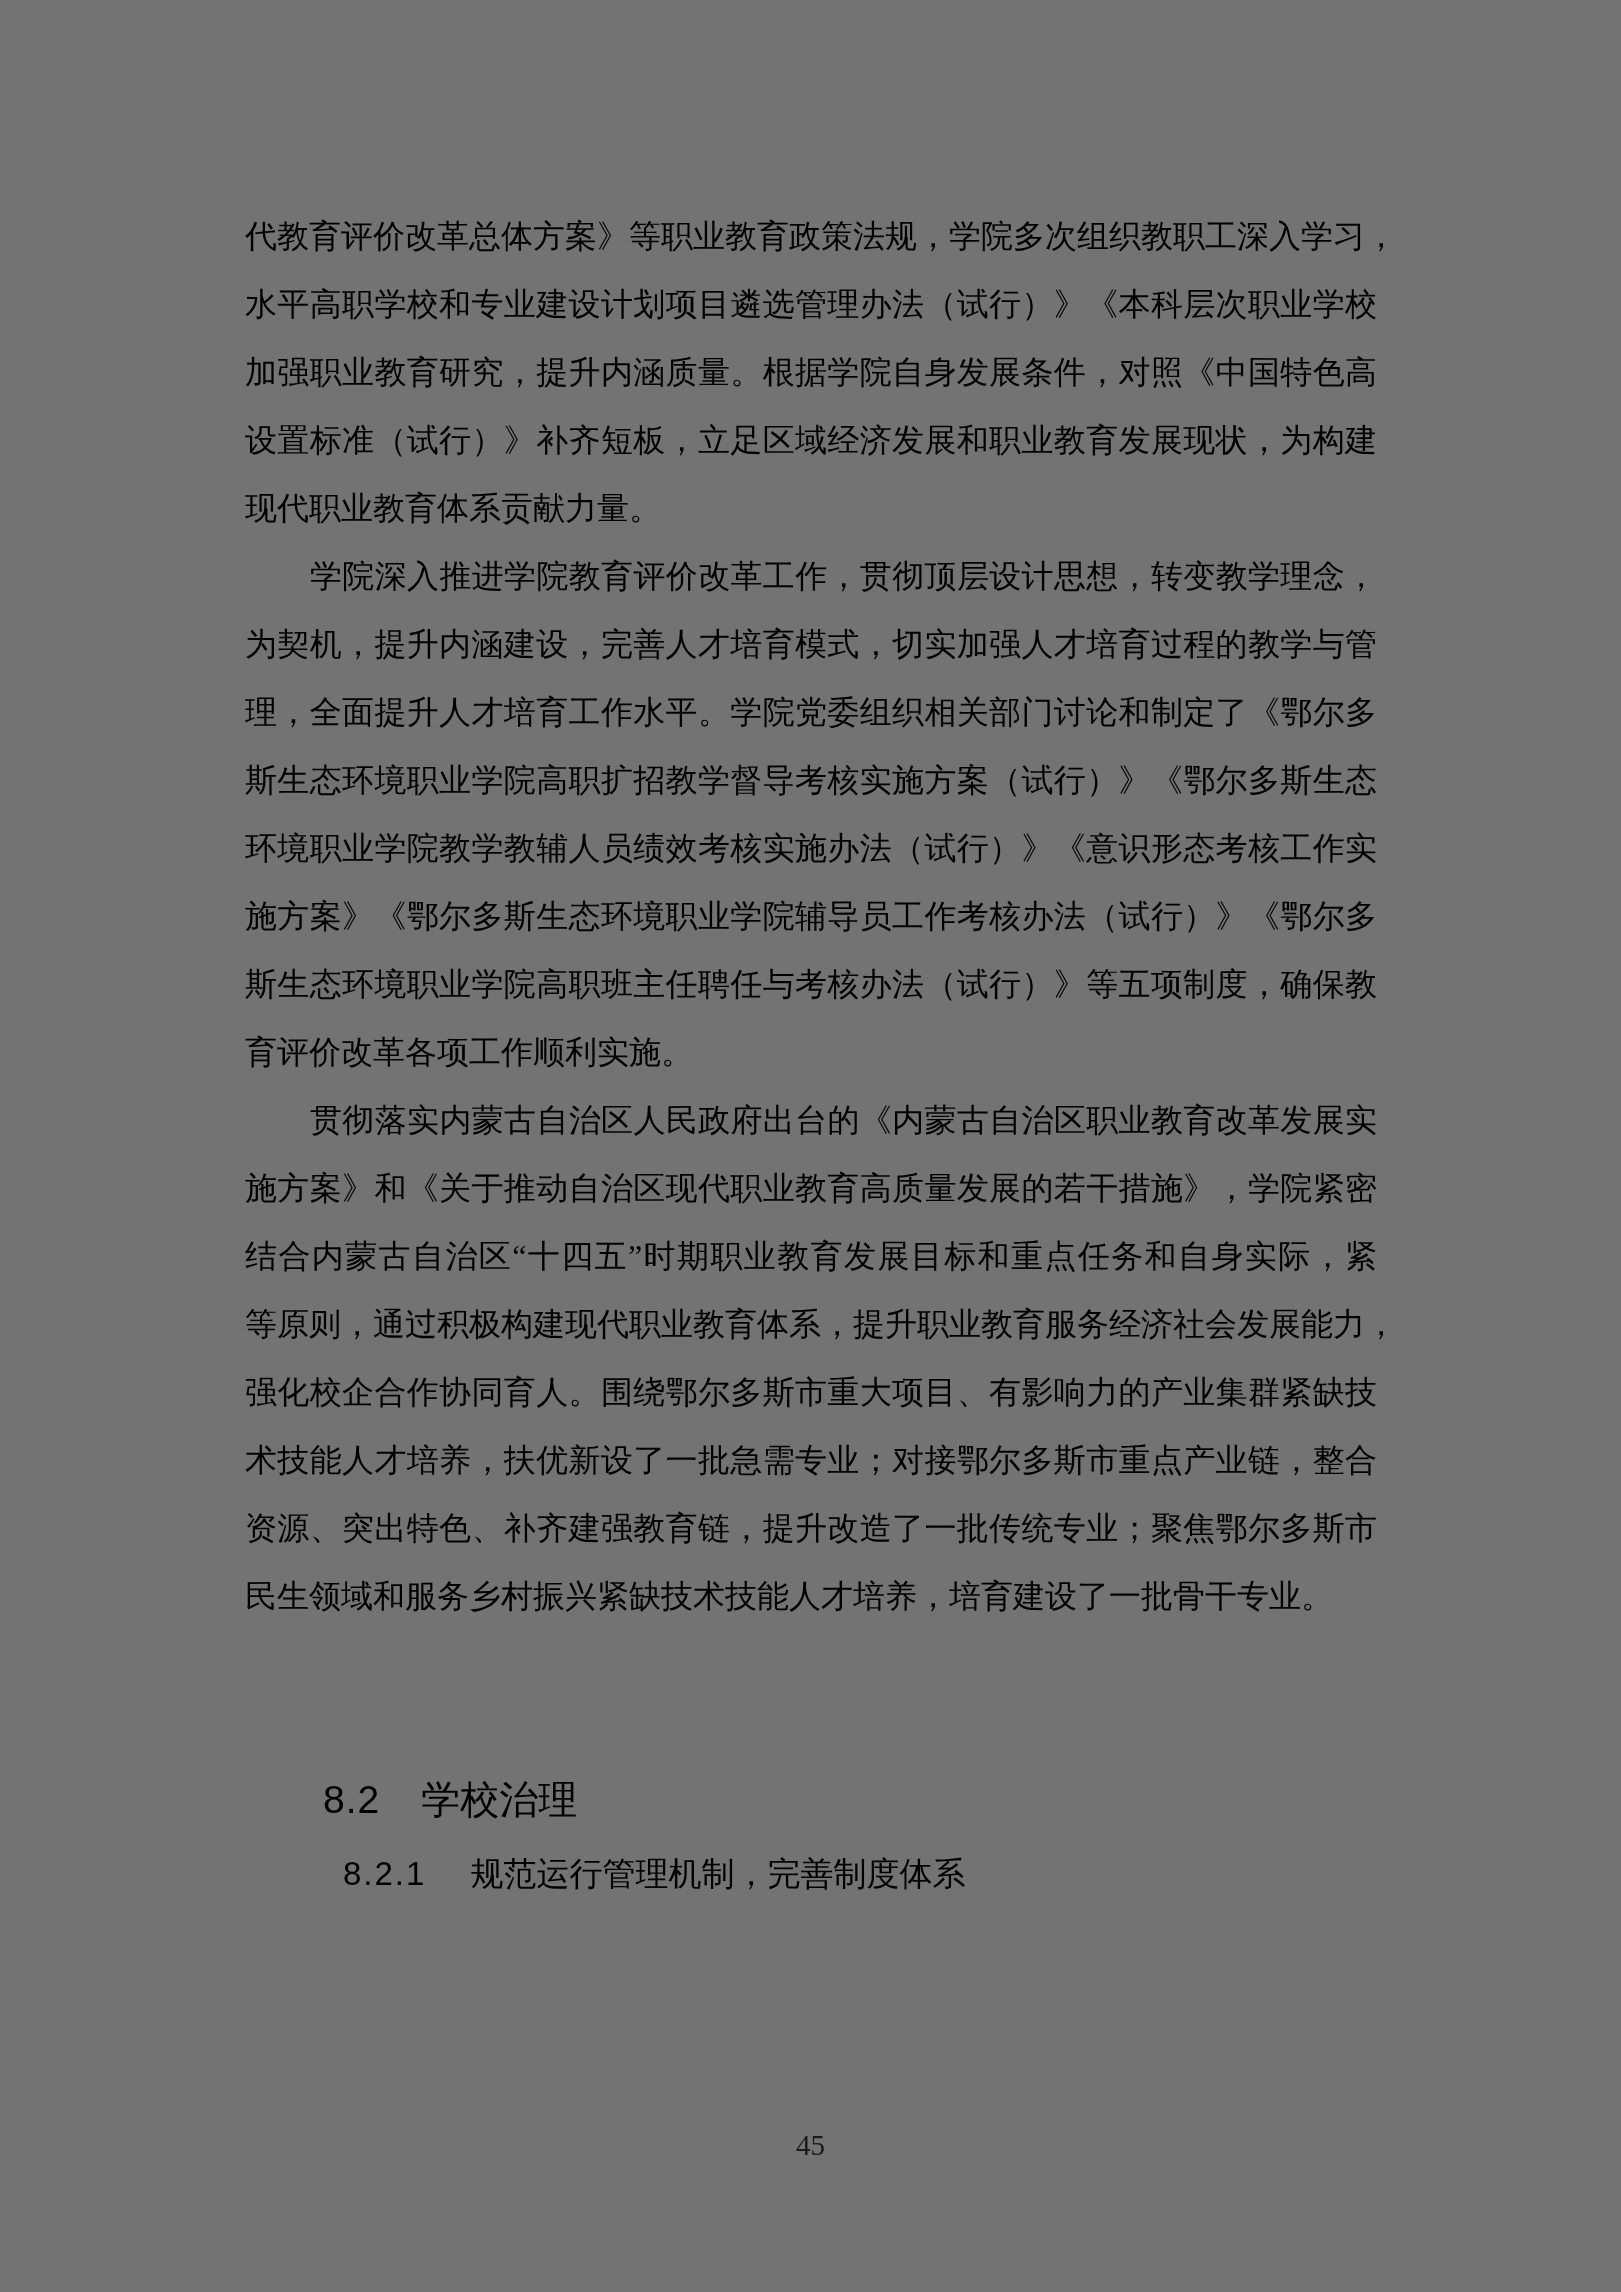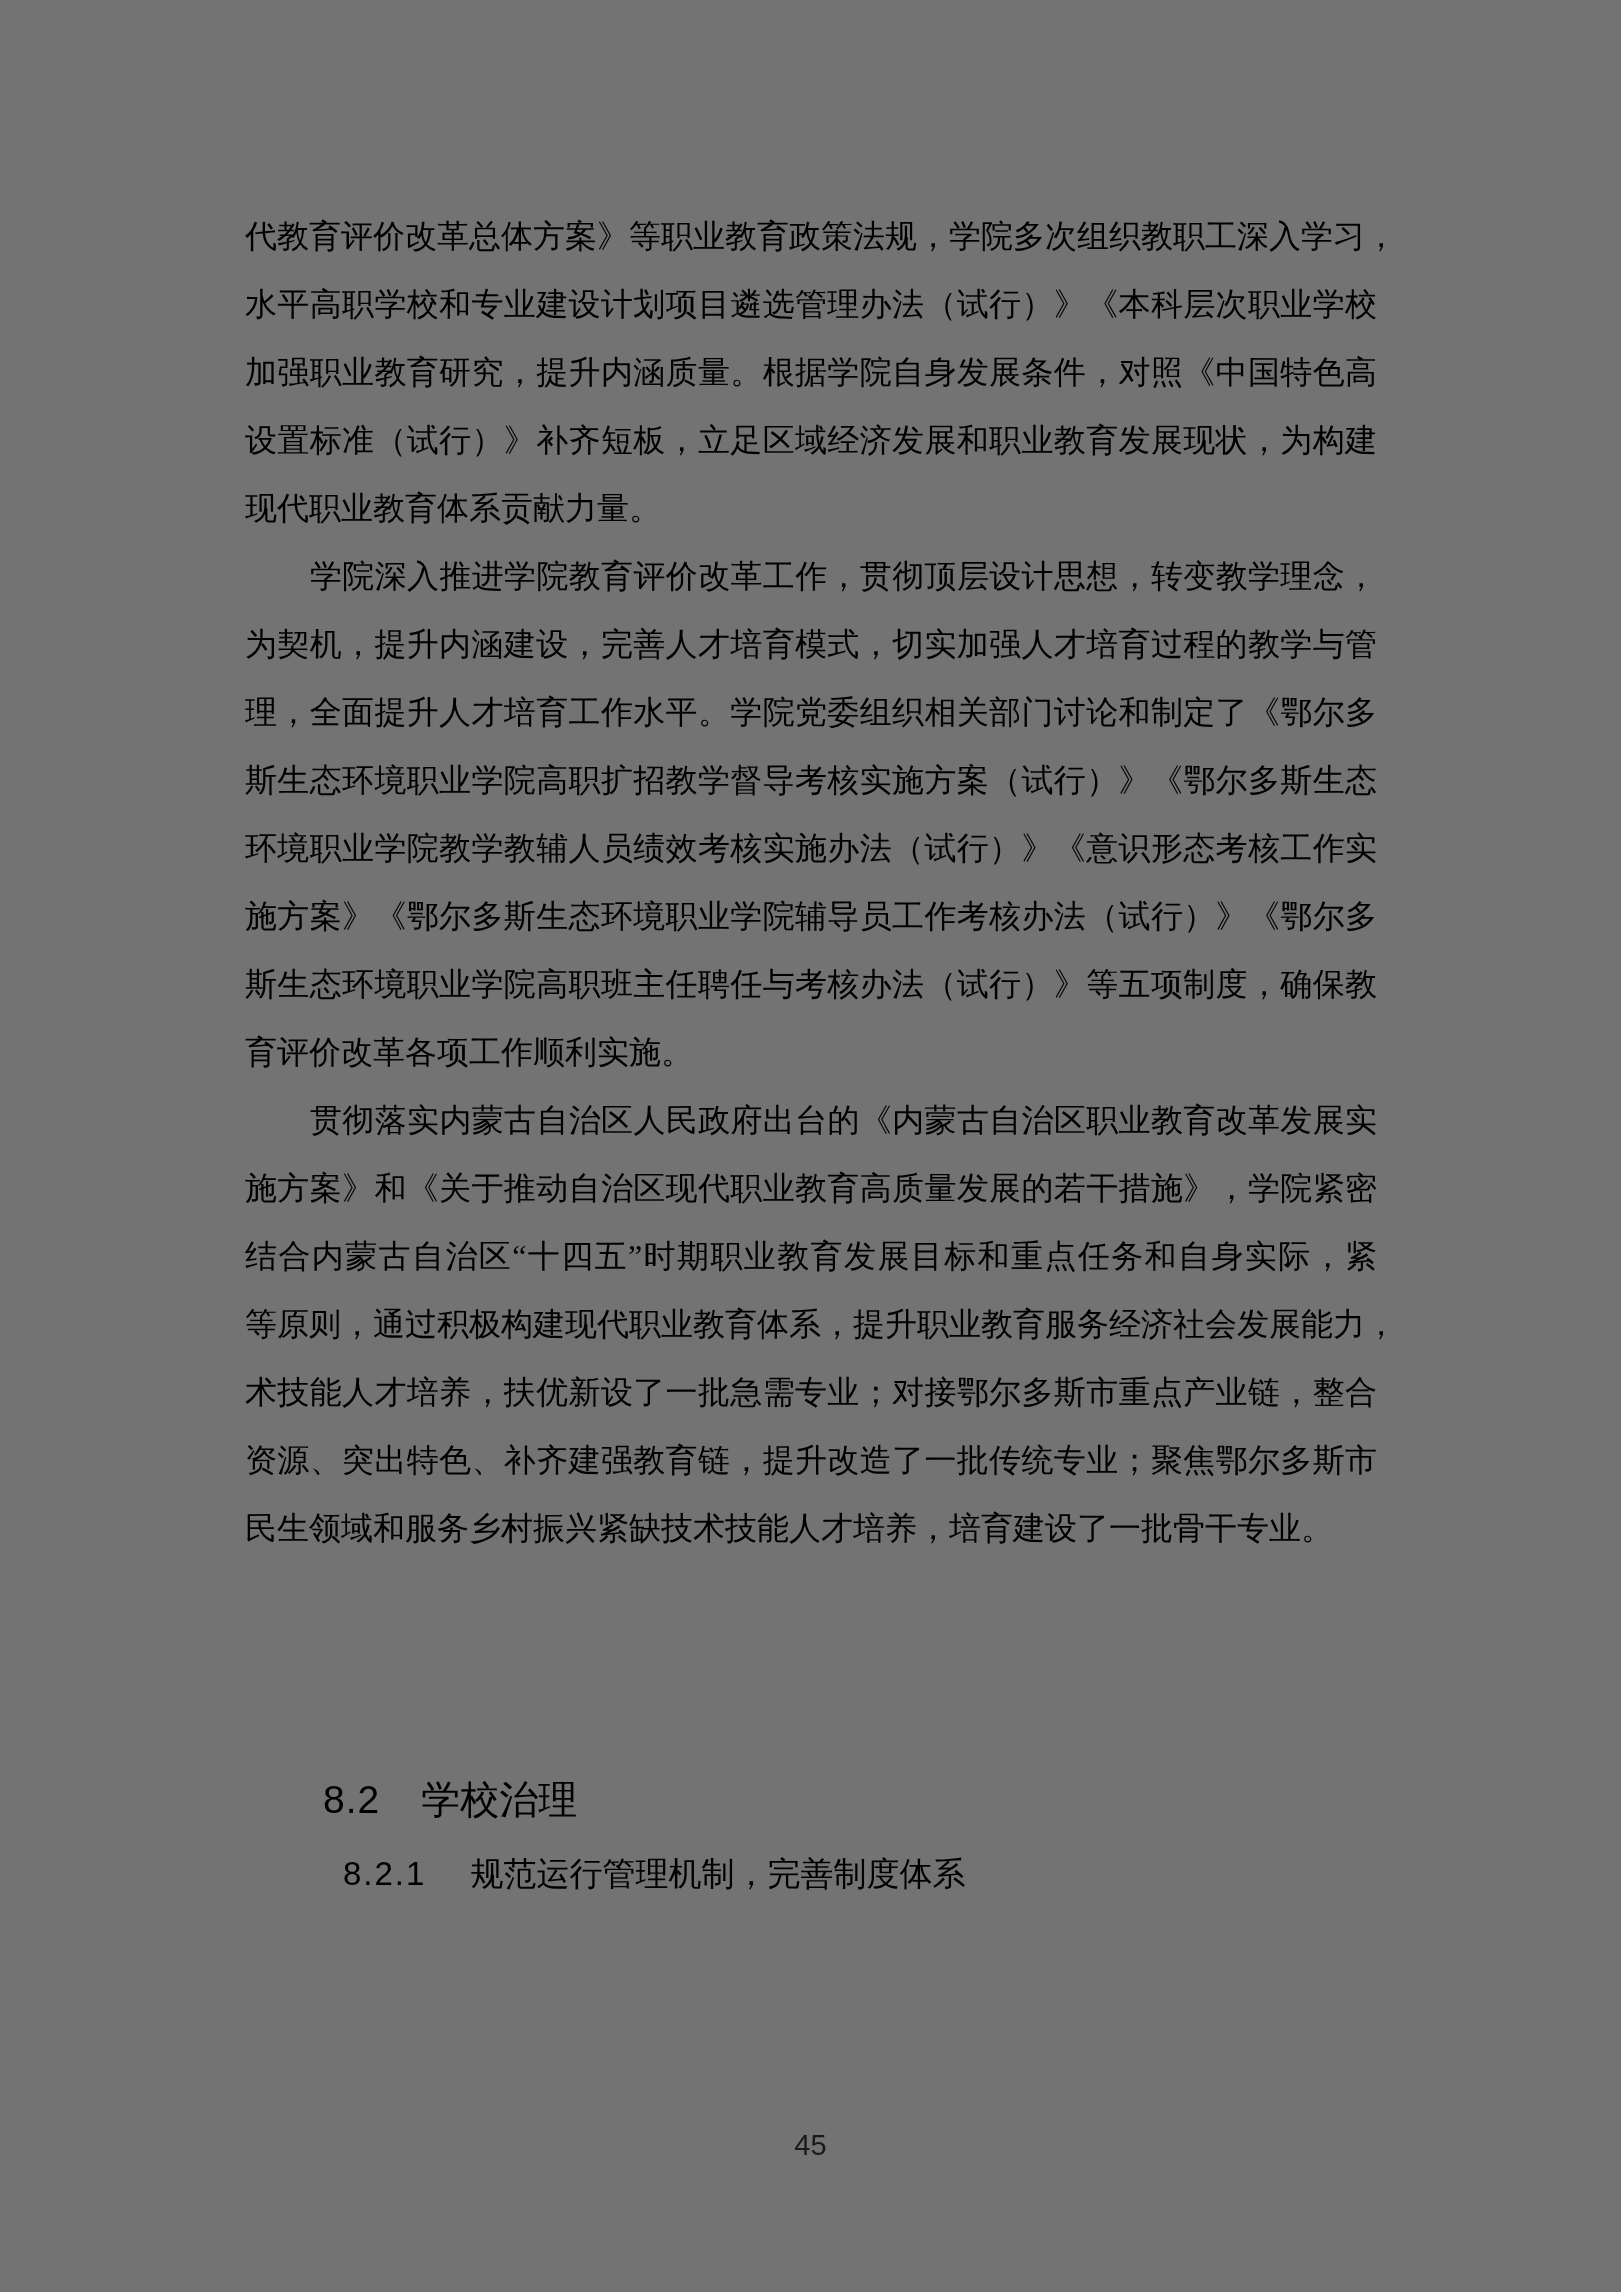--- a/index.html
+++ b/index.html
@@ -63,21 +63,21 @@
     white-space: nowrap;
   }
   .h3-heading .sec-num { margin-right: 44px; letter-spacing: 2px; }
   
   .page-number {
     position: absolute;
     top: 2129px;
     left: 0;
     width: 100%;
     text-align: center;
-    font-family: Liberation Sans, sans-serif;
+    font-family: Liberation Serif, serif;
     font-size: 29px;
     line-height: 33px;
     color: #1a1a1a;
   }
 </style>
 </head>
 <body>
 
 <div class="page">
 
@@ -97,20 +97,21 @@
         <div class="line">环境职业学院教学教辅人员绩效考核实施办法（试行）》《意识形态考核工作实</div>
         <div class="line">施方案》《鄂尔多斯生态环境职业学院辅导员工作考核办法（试行）》《鄂尔多</div>
         <div class="line">斯生态环境职业学院高职班主任聘任与考核办法（试行）》等五项制度，确保教</div>
         <div class="line last">育评价改革各项工作顺利实施。</div>
       </div>
       <div>
         <div class="line indent">贯彻落实内蒙古自治区人民政府出台的《内蒙古自治区职业教育改革发展实</div>
         <div class="line">施方案》和《关于推动自治区现代职业教育高质量发展的若干措施》，学院紧密</div>
         <div class="line">结合内蒙古自治区“十四五”时期职业教育发展目标和重点任务和自身实际，紧</div>
         <div class="line">等原则，通过积极构建现代职业教育体系，提升职业教育服务经济社会发展能力，</div>
+        <div class="line">强化校企合作协同育人。围绕鄂尔多斯市重大项目、有影响力的产业集群紧缺技</div>
         <div class="line">术技能人才培养，扶优新设了一批急需专业；对接鄂尔多斯市重点产业链，整合</div>
         <div class="line">资源、突出特色、补齐建强教育链，提升改造了一批传统专业；聚焦鄂尔多斯市</div>
         <div class="line last">民生领域和服务乡村振兴紧缺技术技能人才培养，培育建设了一批骨干专业。</div>
       </div>
     </div>
 
   <div class="h2-heading">
     <span class="sec-num">8.2</span><span>学校治理</span>
   </div>
 

